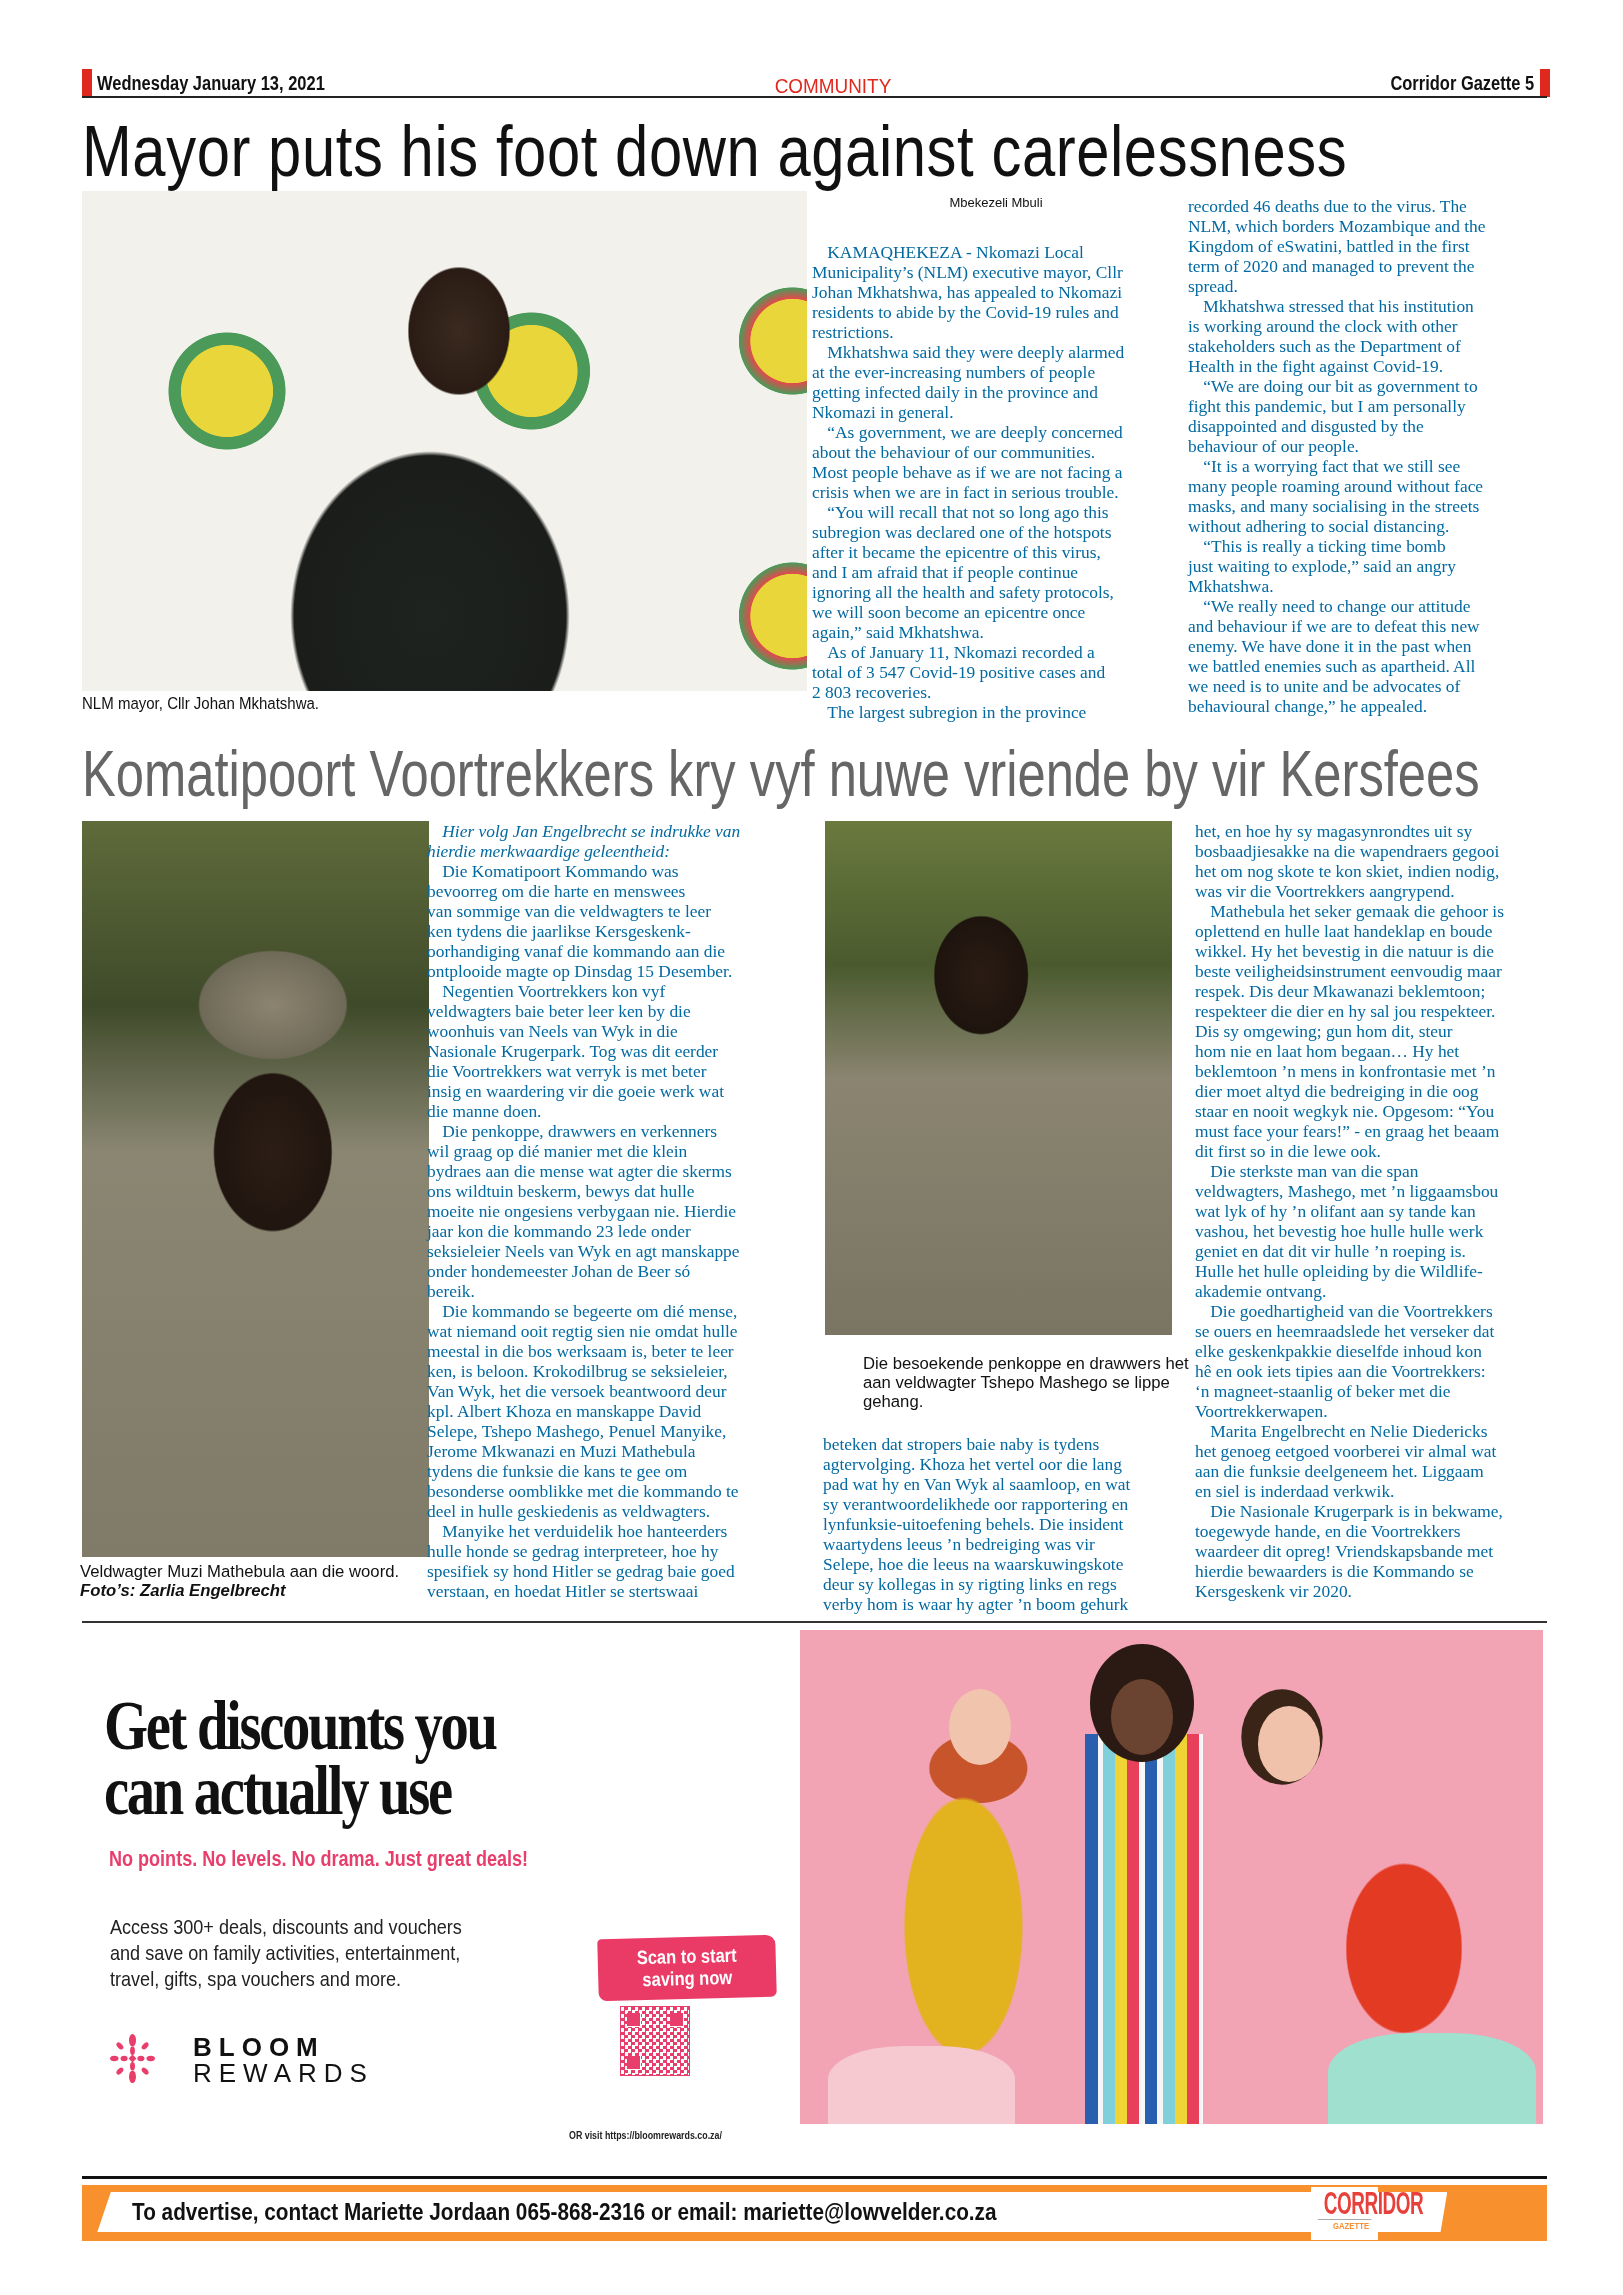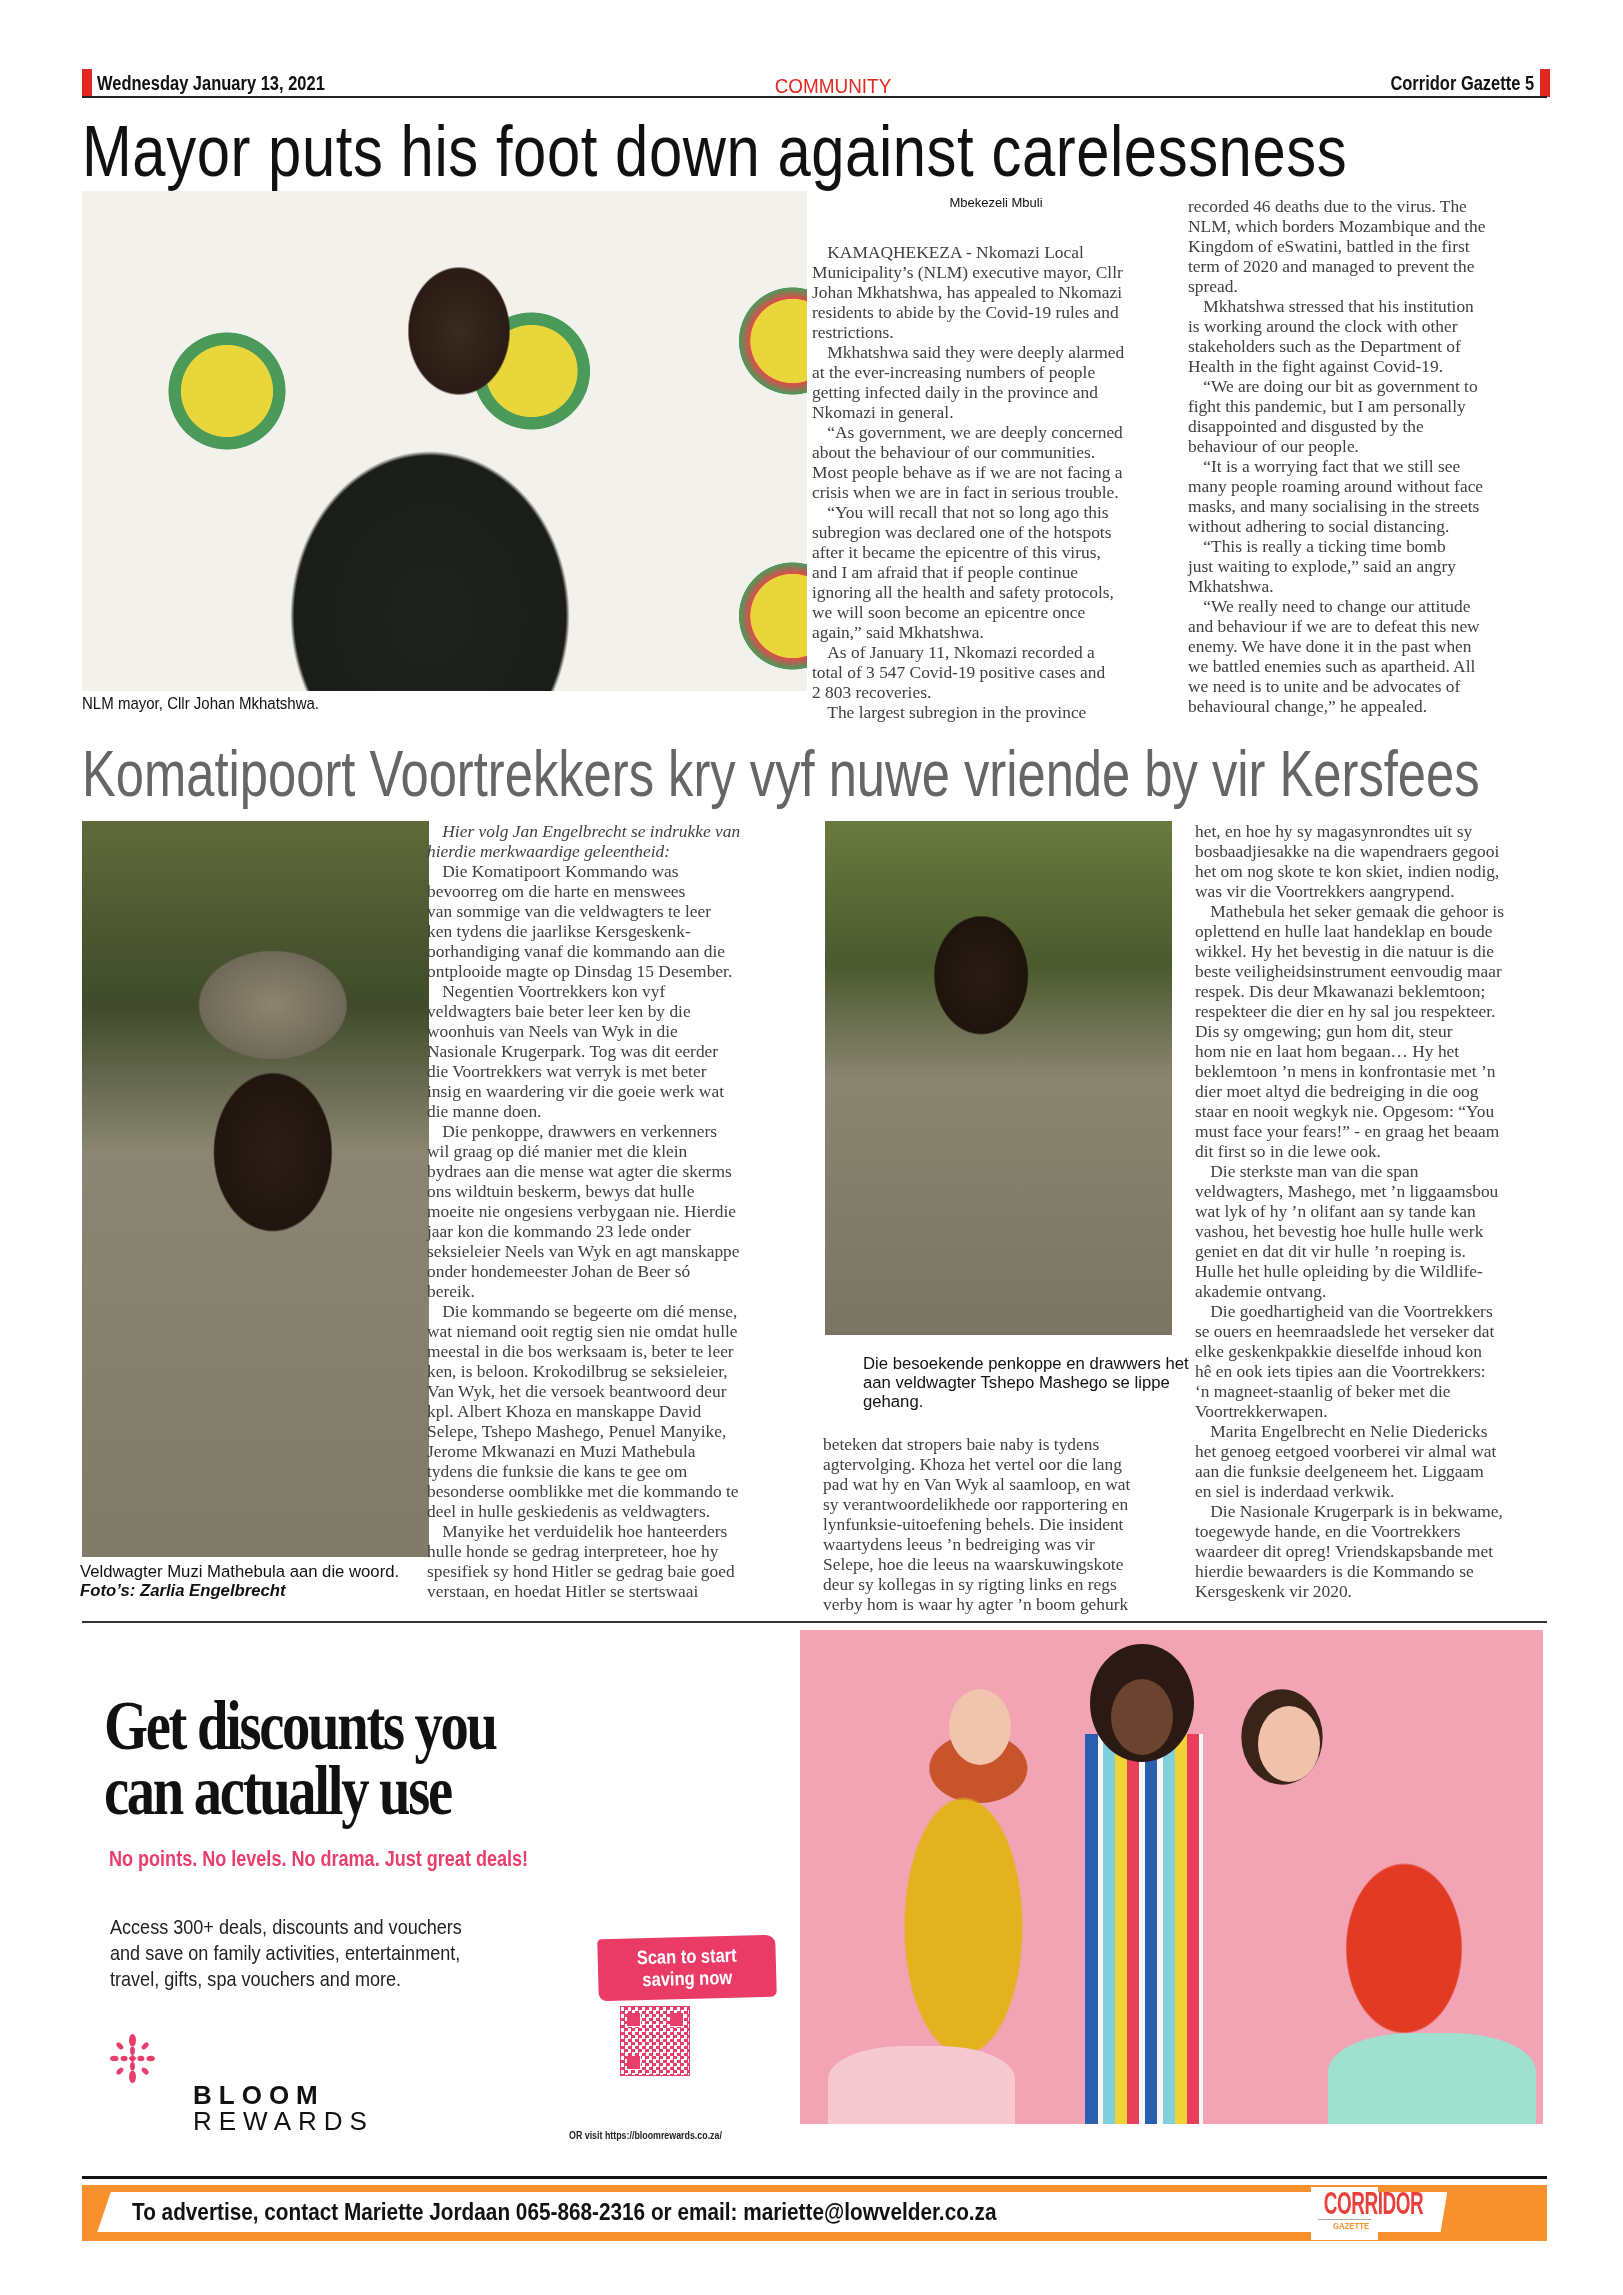--- a/index.html
+++ b/index.html
@@ -52,21 +52,21 @@
   .caption { position:absolute; font-family:"Liberation Sans", sans-serif; font-size:16.7px; line-height:19.4px; color:#111; }
   .cap-mayor { left:82px; top:694px; transform:scaleX(0.9); transform-origin:left top; }
   .cap-ranger1 { left:80px; top:1562px; }
   .cap-ranger1 .credit { font-weight:bold; font-style:italic; display:block; }
   .cap-ranger2 { left:863px; top:1354px; width:347px; line-height:19px; }
 
   
   .byline { position:absolute; left:812px; top:192px; width:368px; text-align:center; font-family:"Liberation Sans", sans-serif; font-size:13px; line-height:21px; }
 
   
-  .col { position:absolute; font-family:"Liberation Serif", serif; font-size:17.4px; line-height:20px; color:#404040; white-space:nowrap; }
+  .col { position:absolute; font-family:"Liberation Serif", serif; font-size:17.4px; line-height:20px; color:#0369a1; white-space:nowrap; }
   .col .ln { display:block; height:20px; }
   .col .ind { padding-left:15.3px; }
   .col .it { font-style:italic; }
   .col1a { left:812px; top:242px; }
   .col1b { left:1188px; top:196px; }
   .col2a { left:427px; top:821px; }
   .col2b { left:823px; top:1434px; }
   .col2c { left:1195px; top:821px; }
 
   
@@ -319,21 +319,21 @@
     <ellipse cx="23" cy="35" rx="5" ry="4"></ellipse>
     <ellipse cx="47" cy="35" rx="5" ry="4"></ellipse>
     <rect x="31" y="31" width="8" height="8" transform="rotate(45 35 35)"></rect>
     <ellipse cx="17" cy="17" rx="3.5" ry="6" transform="rotate(-45 17 17)"></ellipse>
     <ellipse cx="53" cy="17" rx="3.5" ry="6" transform="rotate(45 53 17)"></ellipse>
     <ellipse cx="17" cy="53" rx="3.5" ry="6" transform="rotate(45 17 53)"></ellipse>
     <ellipse cx="53" cy="53" rx="3.5" ry="6" transform="rotate(-45 53 53)"></ellipse>
   </g>
 </svg>
 <div class="bloom-text">
-  <span style="font-weight:bold;margin-top:48px;">BLOOM</span>
+  <span style="font-weight:bold;">BLOOM</span>
   <span>REWARDS</span>
 </div>
 
 <div class="photo photo-ad">
   <div class="photo-ad-skirt2"></div>
   <div class="photo-ad-right"></div>
   <div class="photo-ad-skirt"></div>
   <div class="photo-ad-face" style="left:149px;top:59px;background:#f1c4ad;"></div>
   <div class="photo-ad-face" style="left:311px;top:49px;background:#6b4431;box-shadow:0 -14px 0 21px #2b1a14;"></div>
   <div class="photo-ad-face" style="left:458px;top:76px;background:#f0c2ab;box-shadow:-7px -7px 0 9.7px #3a2418;"></div>

